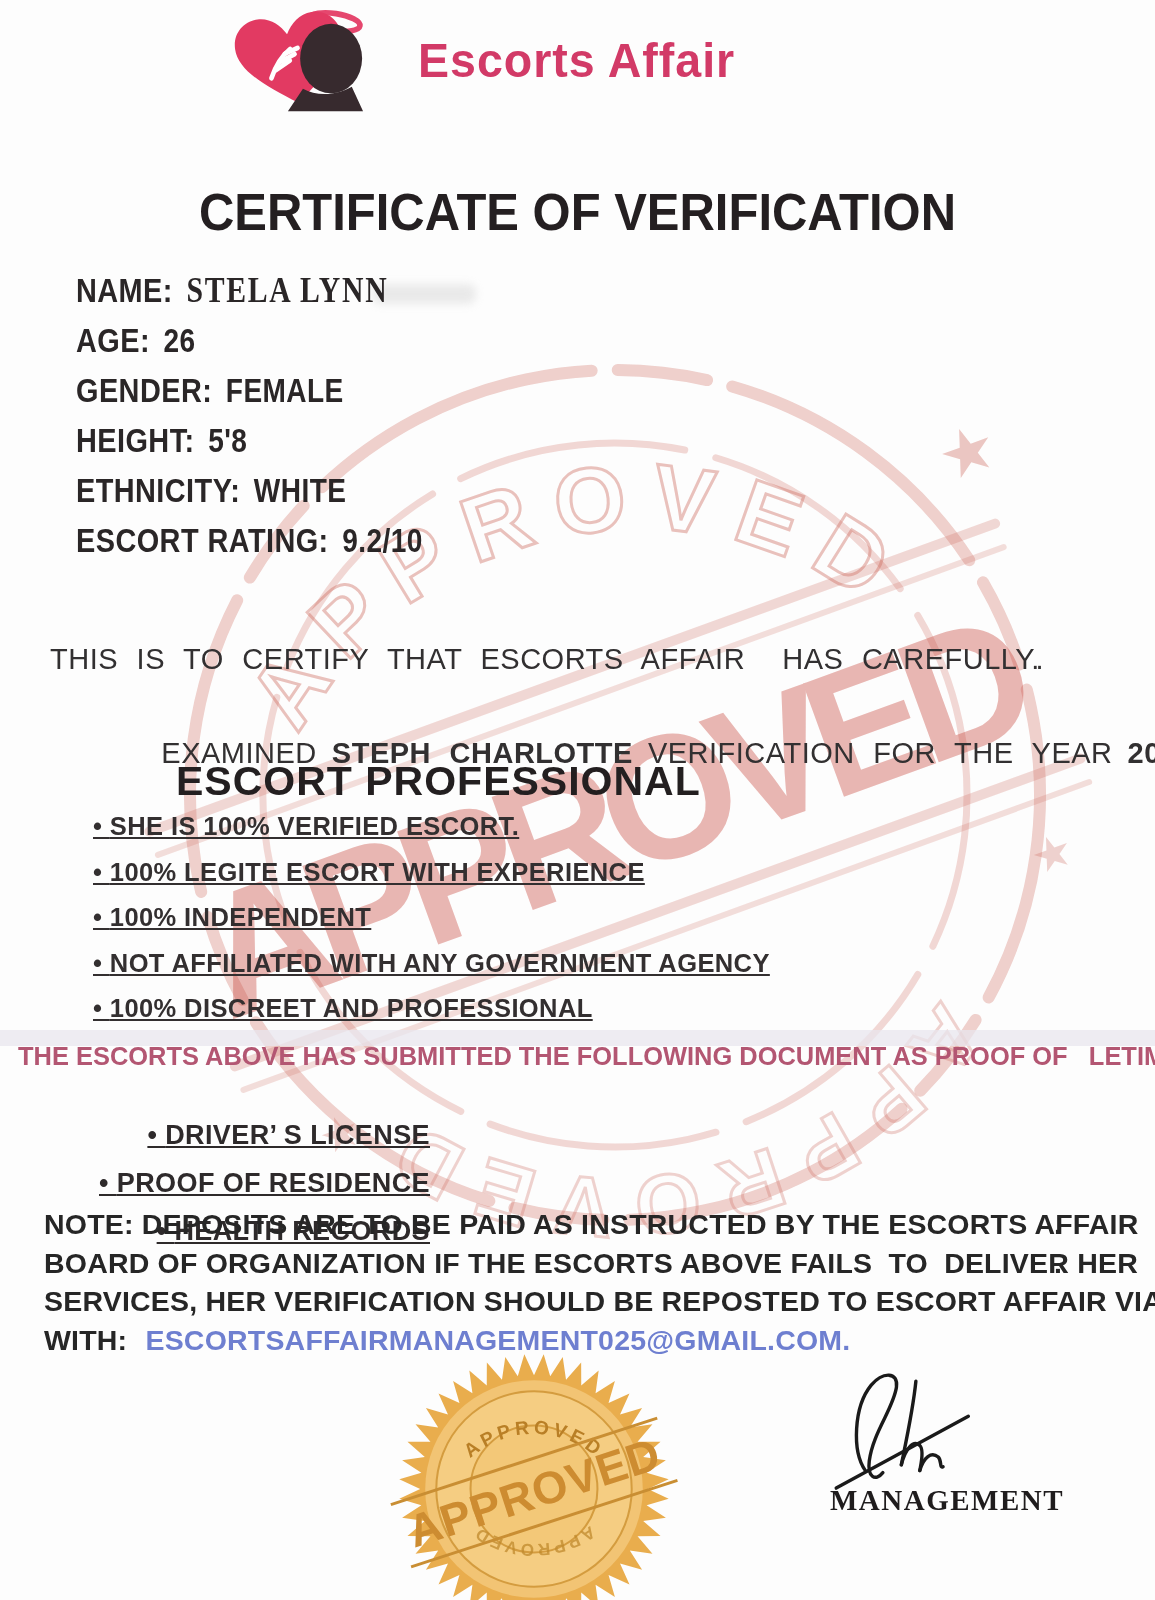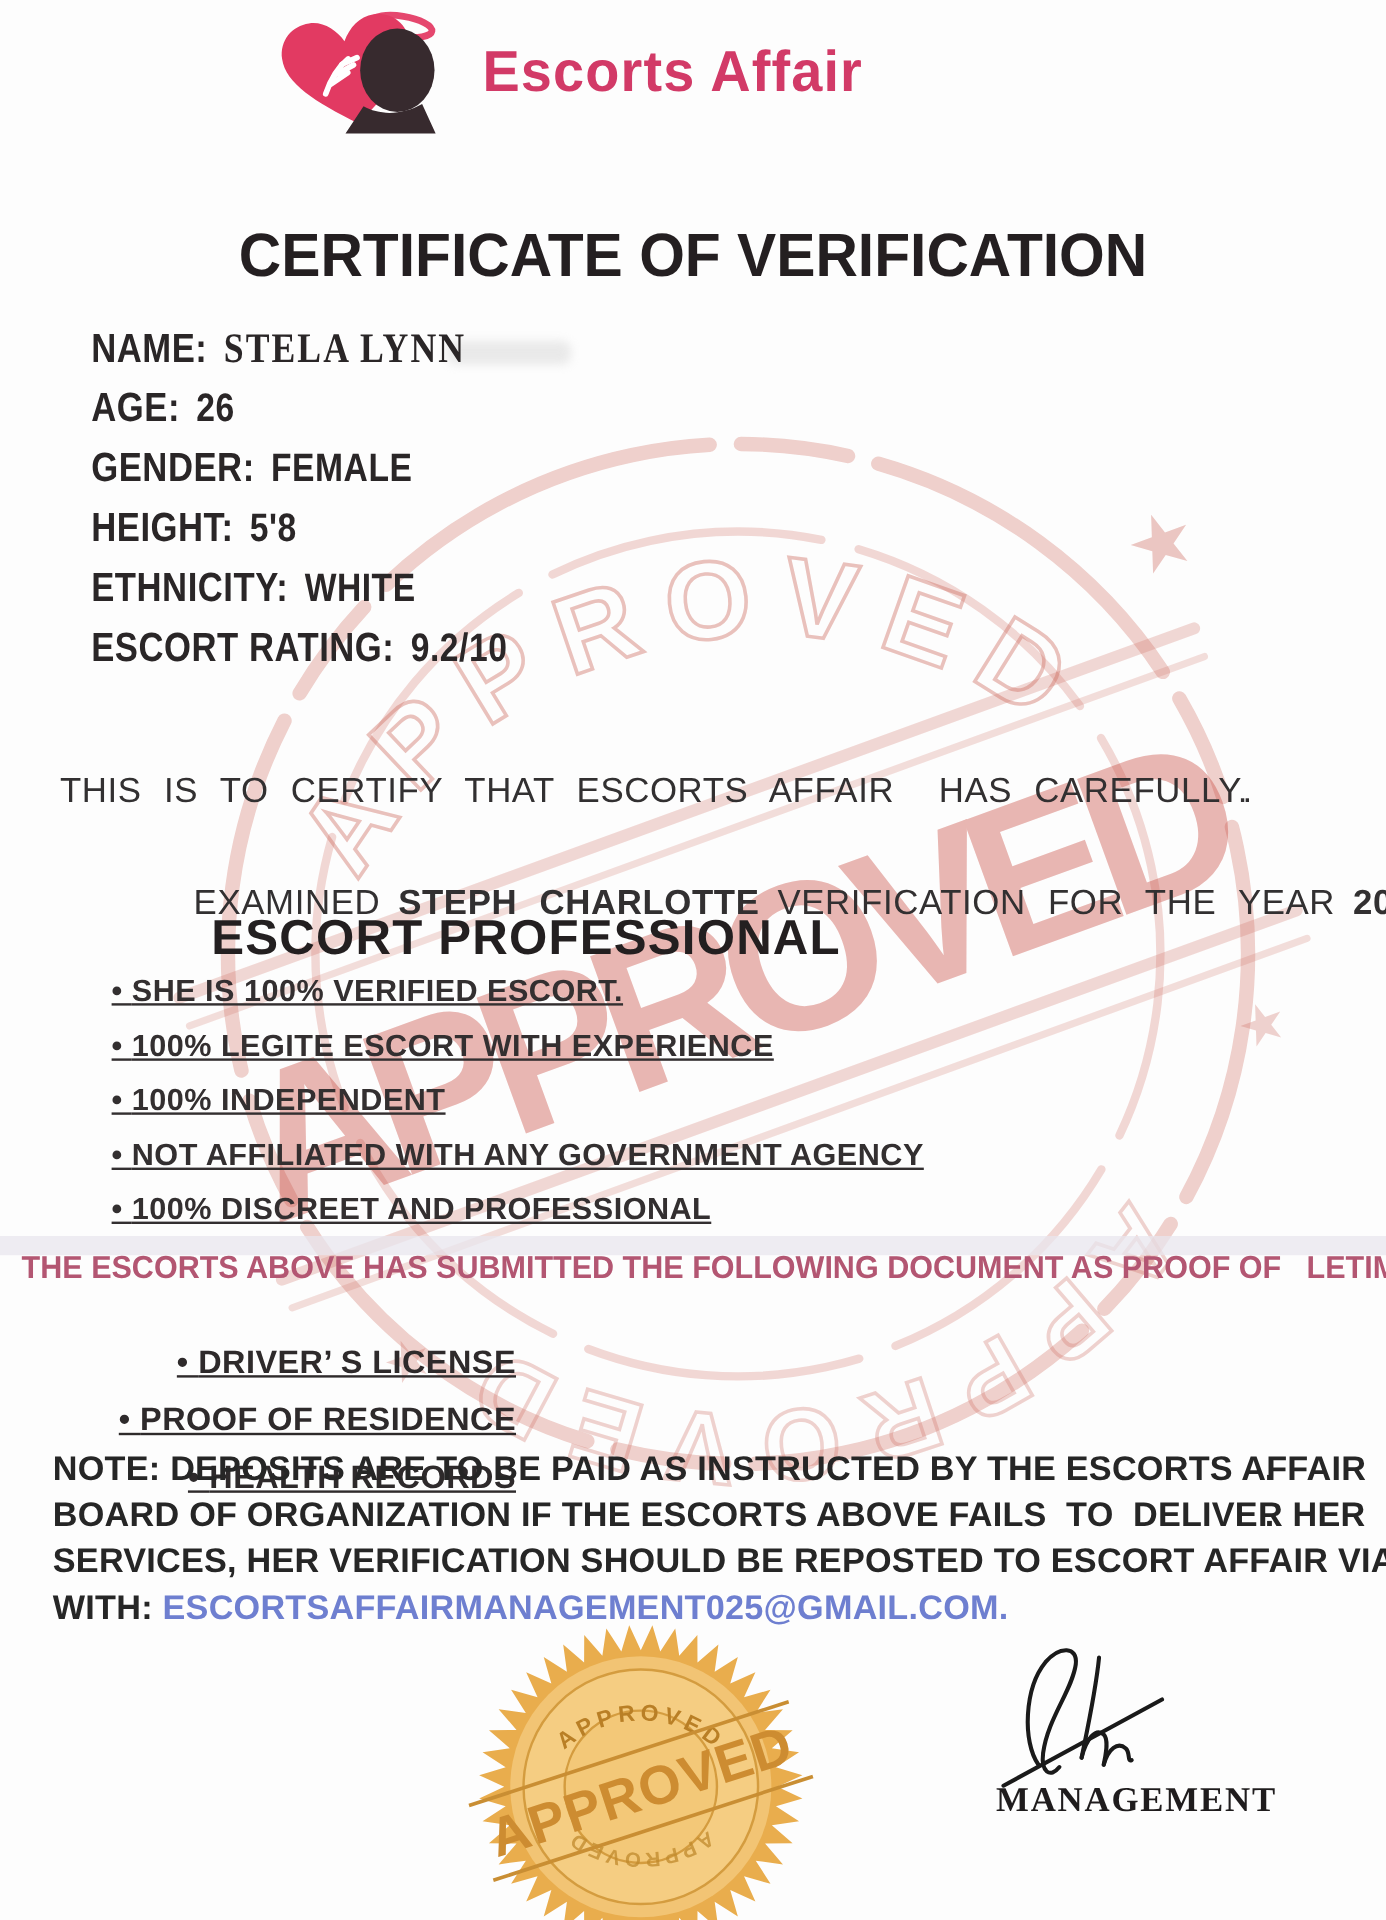--- a/index.html
+++ b/index.html
@@ -5,21 +5,21 @@
   html,body{margin:0;padding:0;background:#e9e9e9;}
   .page{
     position:relative;width:1155px;height:1600px;margin:0 auto;
     background:#fdfdfd;overflow:hidden;
     font-family:"Liberation Sans",sans-serif;color:#262223;
   }
   
   .watermark{position:absolute;left:105px;top:355px;width:1050px;height:920px;pointer-events:none;}
   .watermark svg{overflow:visible;}
   
-  .logo-wrap{position:absolute;left:222px;top:6px;display:flex;align-items:center;gap:20px;}
+  .logo-wrap{position:absolute;left:222px;top:6px;display:flex;align-items:center;gap:36px;}
   .logo-text{font-size:48px;font-weight:800;color:#d23a67;letter-spacing:1px;transform:scaleX(.97);transform-origin:0 50%;white-space:pre;}
   
   .cert-title{position:absolute;left:0;width:100%;top:183px;text-align:center;
     font-size:51px;font-weight:800;color:#241f21;letter-spacing:0;transform:scaleX(.96);}
   
   .fields{position:absolute;left:76px;top:271px;}
   .field-row{height:50px;display:flex;}
   .cond{display:inline-flex;align-items:baseline;gap:16px;transform:scaleX(.85);transform-origin:0 50%;}
   .f-label{font-size:34px;font-weight:800;color:#2a2627;letter-spacing:.5px;white-space:pre;}
   .f-value{font-size:33px;font-weight:800;color:#2a2627;letter-spacing:.5px;white-space:pre;}
@@ -41,21 +41,21 @@
   .band{position:absolute;left:0;top:1030px;width:100%;height:16px;background:#e8e5ee;opacity:.75;}
   .doc-intro{position:absolute;left:18px;top:1041px;font-size:26.5px;font-weight:700;color:#b35672;
     letter-spacing:0;white-space:pre;transform:scaleX(.96);transform-origin:0 0;}
   .doc-list{position:absolute;left:99px;top:1120px;text-align:right;}
   .doc-list .bullet-item{font-size:27px;font-weight:800;color:#2e2a2b;margin-bottom:17px;}
   
   .note{position:absolute;left:44px;top:1205px;width:1030px;font-size:28.5px;font-weight:600;
     color:#262626;letter-spacing:.2px;line-height:38.5px;}
   .note .line{position:relative;white-space:pre;}
   .note .stray-dot{position:absolute;right:12px;top:0;}
-  .email-link{color:#6e7fd0;font-weight:600;}
+  .email-link{color:#6e7fd0;font-weight:600;margin-left:10px;}
   
   .seal{position:absolute;left:398px;top:1356px;width:272px;height:272px;}
   .seal svg{overflow:visible;}
   
   .sig{position:absolute;left:812px;top:1356px;width:200px;height:136px;}
   .management{position:absolute;left:830px;top:1484px;font-family:"Liberation Serif",serif;
     font-size:29px;font-weight:800;letter-spacing:1.5px;color:#1f1c1d;}
 </style>
 </head>
 <body>

